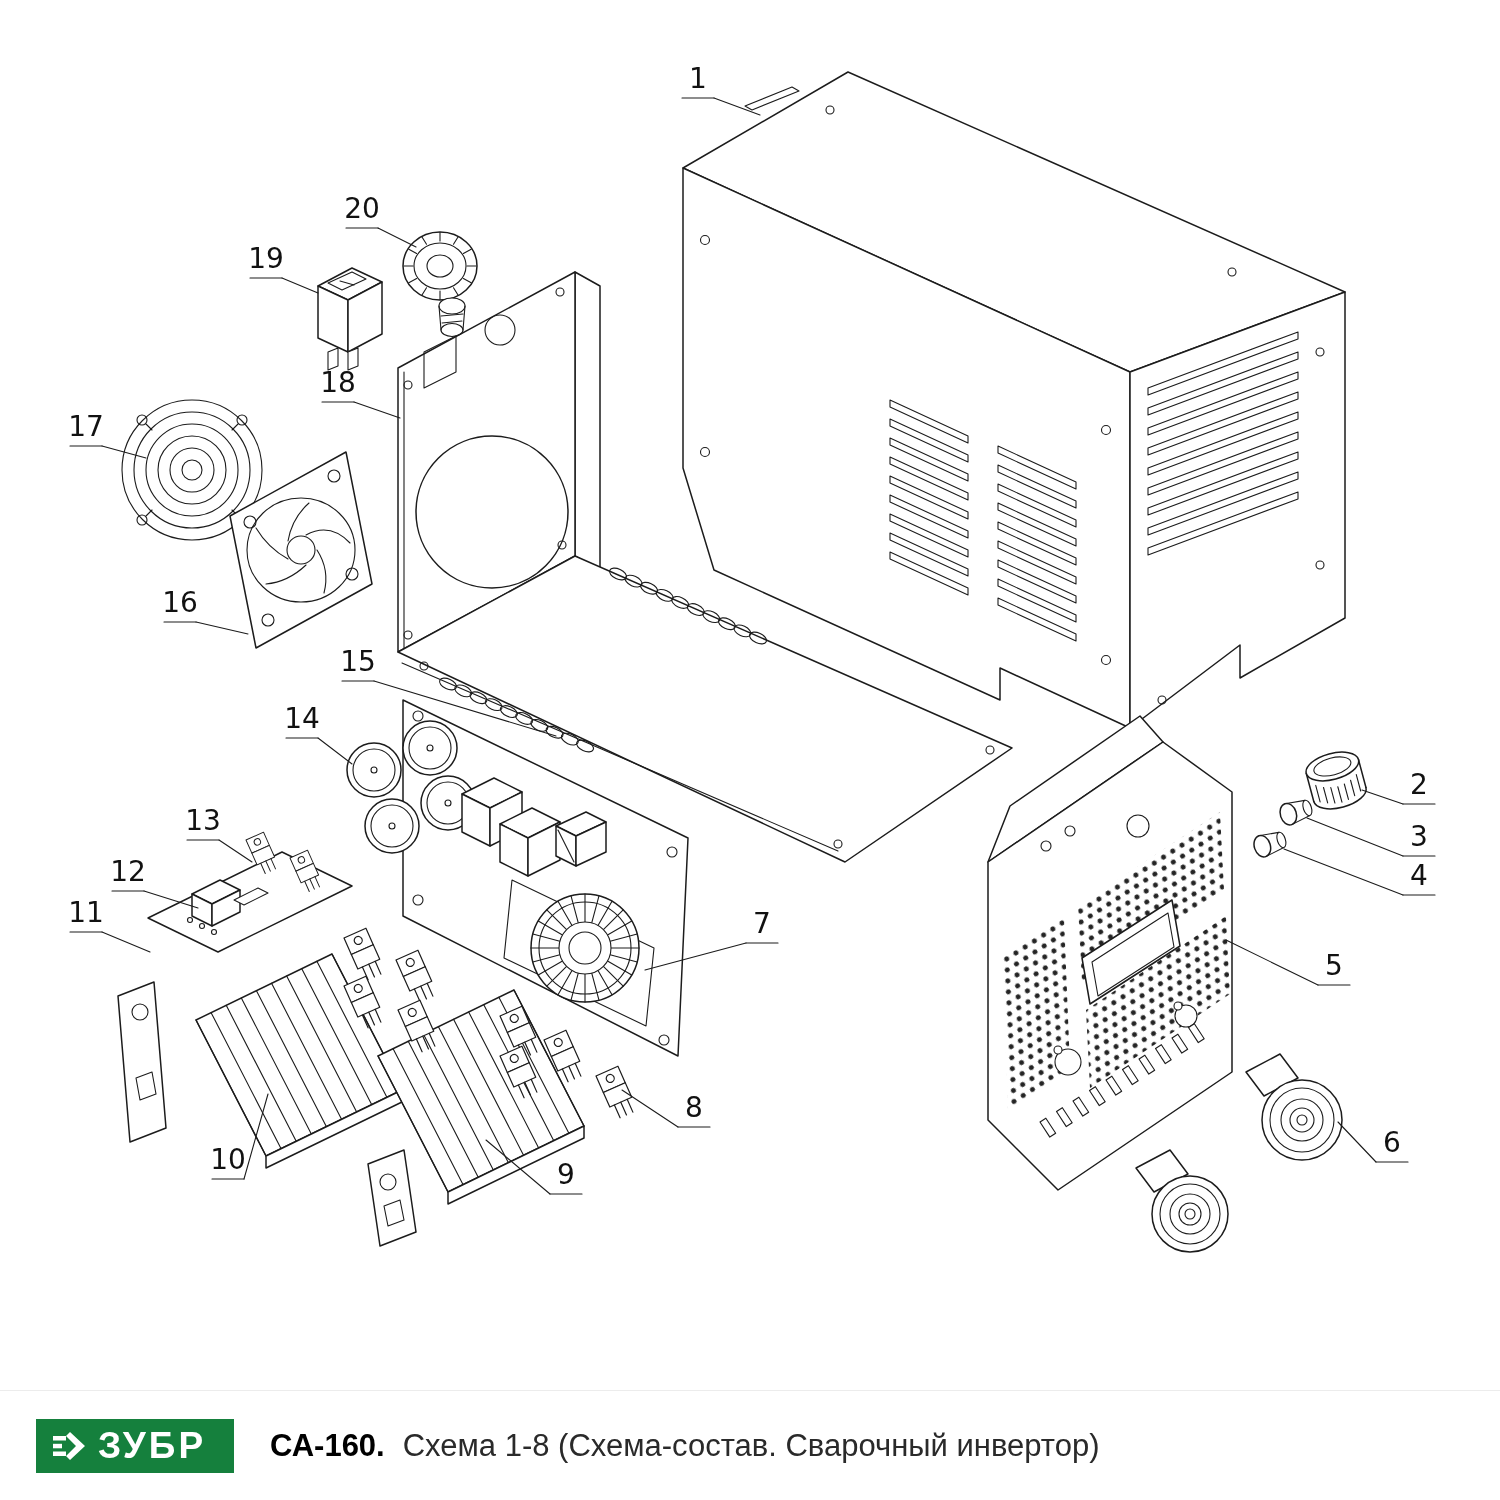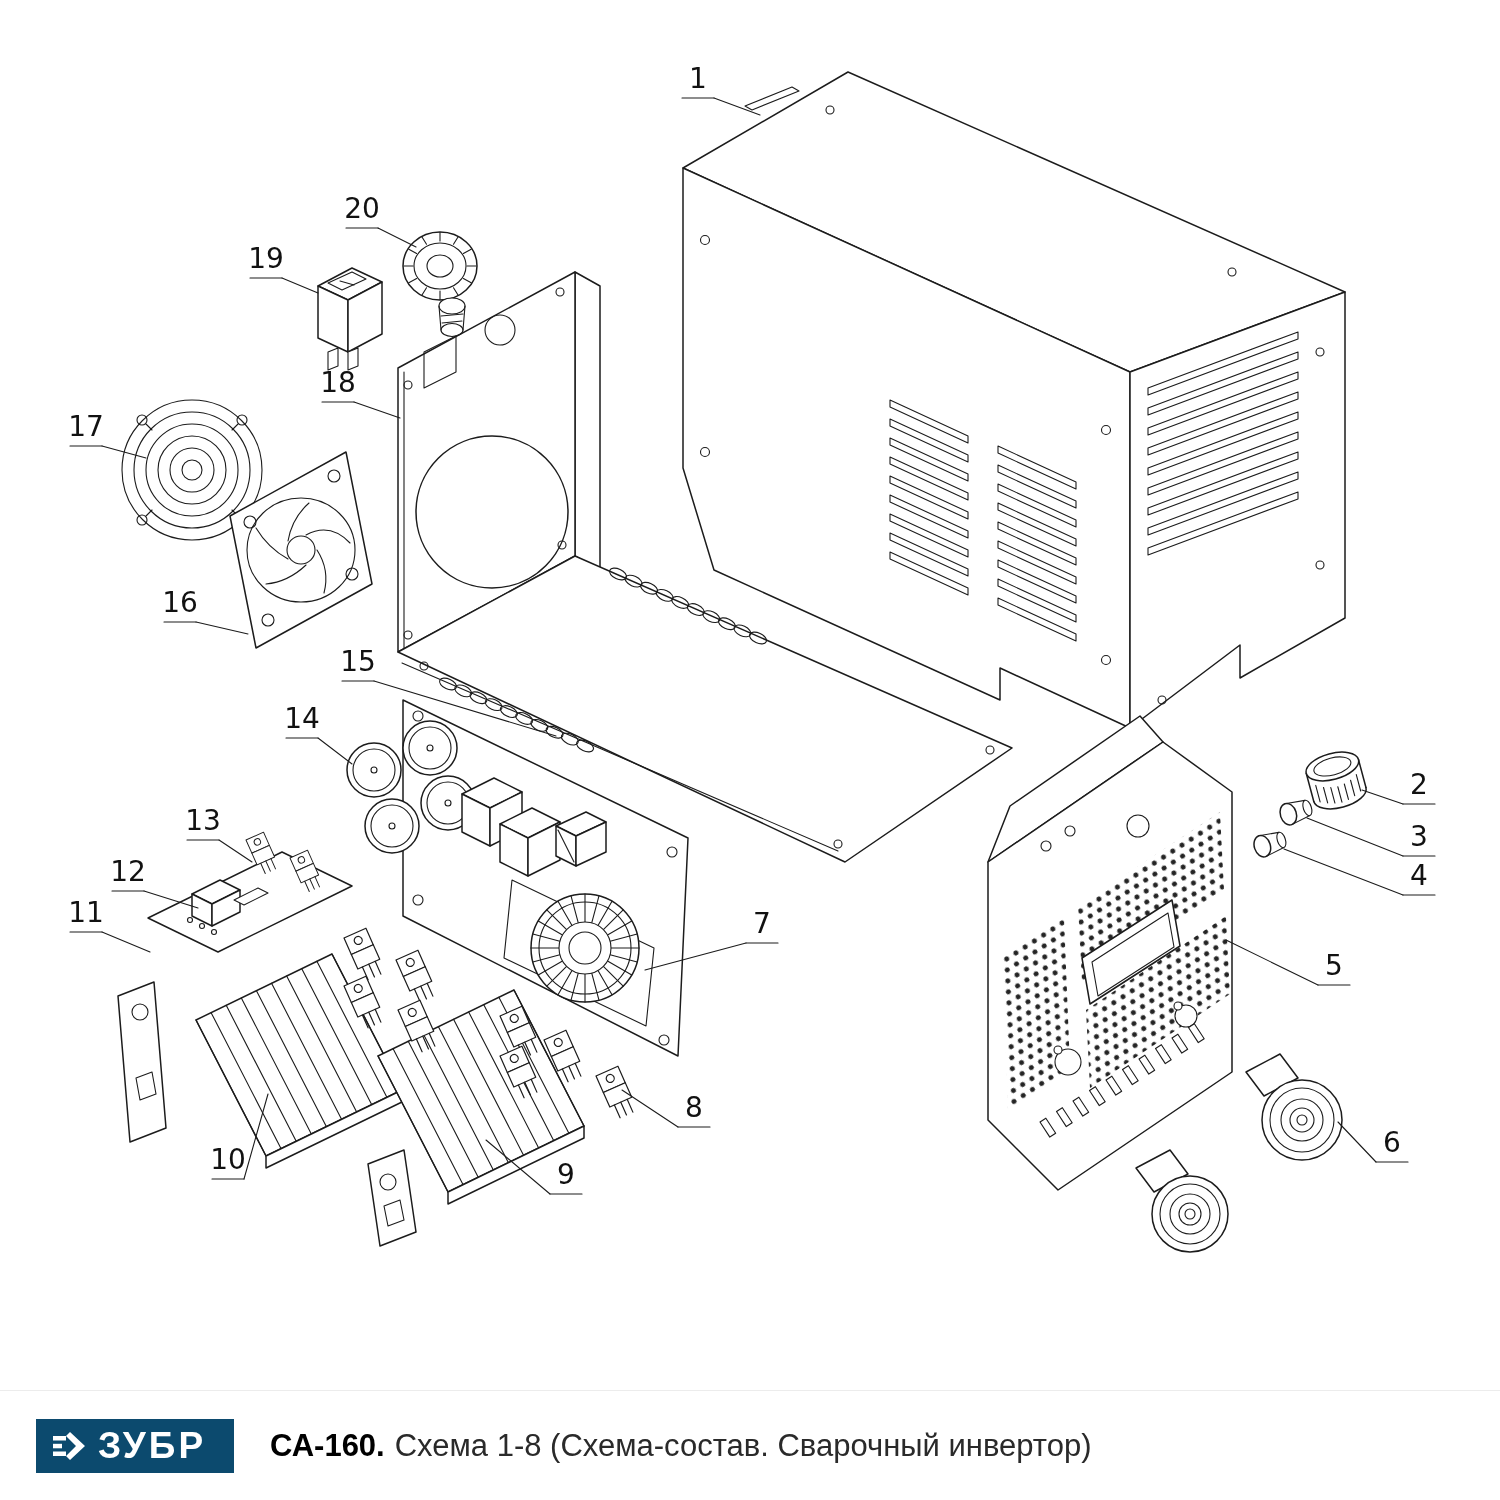--- a/index.html
+++ b/index.html
@@ -6,24 +6,24 @@
   html,body{background:#fff}
   body{width:1500px;height:1500px;overflow:hidden;font-family:"Liberation Sans",sans-serif}
   .page{position:relative;width:1500px;height:1500px;background:#fff}
   #dwg{position:absolute;left:0;top:0}
   .f{fill:#fff}
   .thin{stroke-width:1.1}
   .callout-num{font:28px "DejaVu Sans",sans-serif;fill:#111;stroke:none;text-anchor:middle}
   #callouts line{stroke:#1c1c1c;stroke-width:1.1}
   .footer{position:absolute;left:0;top:1390px;width:1500px;height:110px;background:#fff;
           border-top:1px solid #ececec;display:flex;align-items:center;padding:0 36px;gap:36px}
-  .logo{background:#0c4a6e;color:#fff;display:flex;align-items:center;gap:12px;height:54px;padding:6px 28px 6px 16px}
+  .logo{background:#15803d;color:#fff;display:flex;align-items:center;gap:12px;height:54px;padding:6px 28px 6px 16px}
   .logo span{font-size:37px;font-weight:bold;letter-spacing:3px;line-height:1}
   .caption{font-size:31px;color:#2a2a2a;white-space:nowrap}
-  .caption .model{font-weight:bold;color:#000;margin-right:10px}
+  .caption .model{font-weight:bold;color:#000;margin-right:18px}
 </style>
 </head>
 <body>
 
 <div class="page">
 
   <svg id="dwg" width="1500" height="1390" viewBox="0 0 1500 1390">
     <defs>
       <pattern id="dots" width="11" height="19" patternUnits="userSpaceOnUse" patternTransform="rotate(-33)">
         <circle cx="3" cy="3.5" r="2.5" fill="#242424"></circle>

